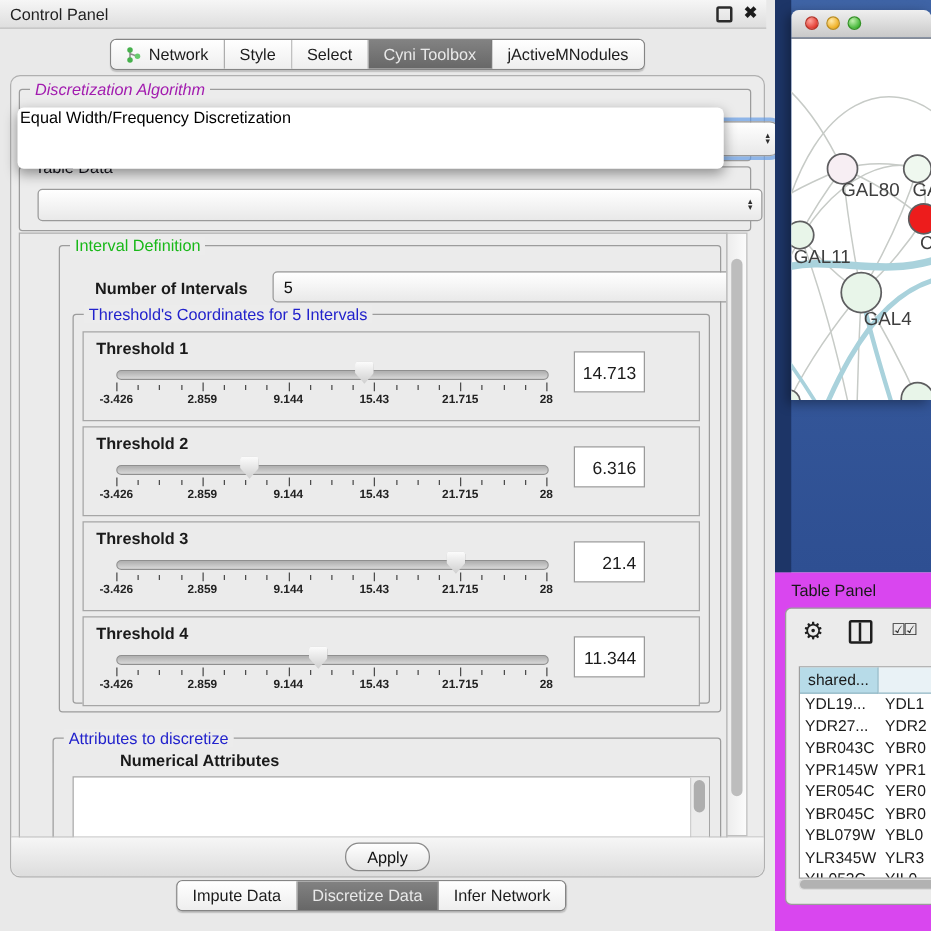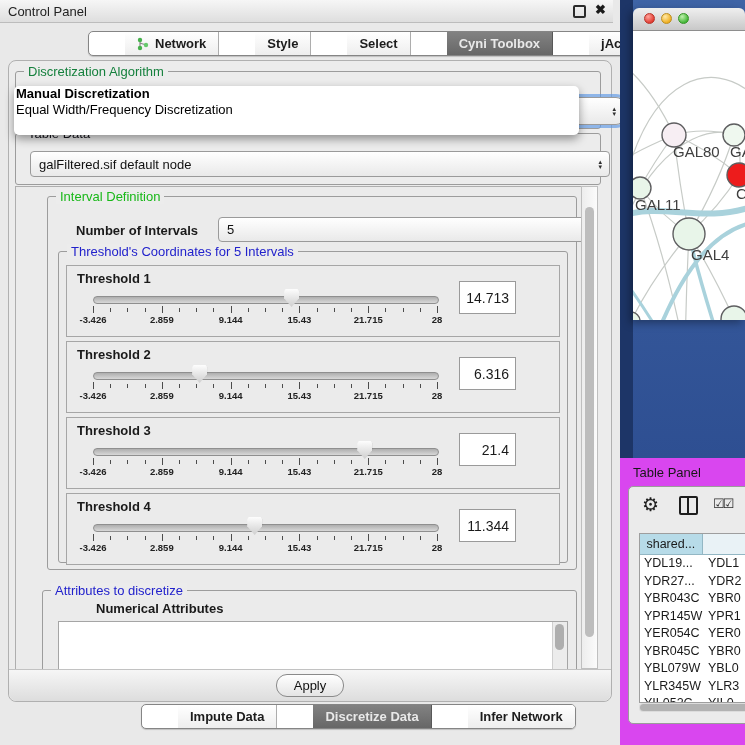--- a/index.html
+++ b/index.html
@@ -8,32 +8,32 @@
   
   .cp{position:absolute;left:0;top:0;width:613px;height:745px;background:#e9e9e9;}
   .cp-titlebar{position:absolute;left:0;top:0;width:100%;height:22px;
       background:linear-gradient(#f6f6f6,#dedede);border-bottom:1px solid #bcbcbc;}
   .cp-title{position:absolute;left:8px;top:4px;font-size:13px;color:#222;}
   .float-icon{position:absolute;right:27px;top:5px;width:9px;height:9px;border:2px solid #2b2b2b;border-radius:2px;}
   .close-icon{position:absolute;right:7px;top:2px;font-size:13px;font-weight:bold;color:#1b1b1b;cursor:default;}
   
   .seg{position:absolute;display:flex;border:1px solid #858585;border-radius:5px;
       overflow:hidden;height:23px;box-shadow:0 1px 1px rgba(0,0,0,.18);background:#fff;}
-  .seg-item{display:flex;align-items:center;gap:5px;padding:0 12px;font-size:13px;font-weight:700;
-      color:#1c1c1c;border-right:1px solid #adadad;background:linear-gradient(#ffffff,#eeeeee);white-space:nowrap;margin-left:36px;}
+  .seg-item{display:flex;align-items:center;gap:5px;padding:0 12px;font-size:13px;font-weight:400;
+      color:#1c1c1c;border-right:1px solid #adadad;background:linear-gradient(#ffffff,#eeeeee);white-space:nowrap;}
   .seg-item:last-child{border-right:none;}
   .seg-item.sel{background:linear-gradient(#828282,#676767);color:#e9e9e9;border-right-color:#585858;}
   .top-tabs{left:88px;top:31px;}
   .bottom-tabs{left:141px;top:704px;}
   
   .content{position:absolute;left:8px;top:60px;width:602px;height:640px;background:#ececec;
       border:1px solid #b0b0b0;border-radius:8px;}
   .group{position:absolute;border:1px solid #9c9c9c;border-radius:3px;}
   .group-legend{position:absolute;top:-8px;left:8px;background:#ececec;padding:0 4px;font-size:13px;white-space:nowrap;}
-  .legend-gray{color:#15803d;}
+  .legend-gray{color:#a21caf;font-style:italic;}
   .legend-dark{color:#16161e;}
   .legend-green{color:#18b818;}
   .legend-blue{color:#2222cc;}
   .combo{position:absolute;background:linear-gradient(#ffffff,#e9e9e9);border:1px solid #9a9a9a;
       border-radius:4px;font-size:13px;color:#111;display:flex;align-items:center;padding:0 22px 0 8px;}
   .stepper{position:absolute;right:7px;top:50%;transform:translateY(-50%);display:flex;flex-direction:column;
       font-size:7px;line-height:5px;color:#2e2e2e;letter-spacing:0;}
   .algo-group{left:6px;top:10px;width:584px;height:56px;}
   .algo-combo{left:6px;top:25px;width:570px;height:26px;border-radius:8px;
       box-shadow:0 0 0 3px rgba(92,152,230,.65);}
@@ -154,29 +154,27 @@
       <div class="combo algo-combo">
         <span class="stepper">
             <span>▴</span>
             <span>▾</span>
           </span>
       </div>
     </div>
 
     <div class="popup">
       <div id="popupOpts">
-          <div class="popup-opt hl">Manual Discretization</div>
           <div class="popup-opt">Equal Width/Frequency Discretization</div>
         </div>
     </div>
 
     <div class="group td-group">
       <span class="group-legend legend-dark">Table Data</span>
       <div class="combo td-combo">
-        <span>galFiltered.sif default node</span>
         <span class="stepper">
             <span>▴</span>
             <span>▾</span>
           </span>
       </div>
     </div>
 
     <div class="scroll-area">
       <div class="group interval-group">
         <span class="group-legend legend-green">Interval Definition</span>

